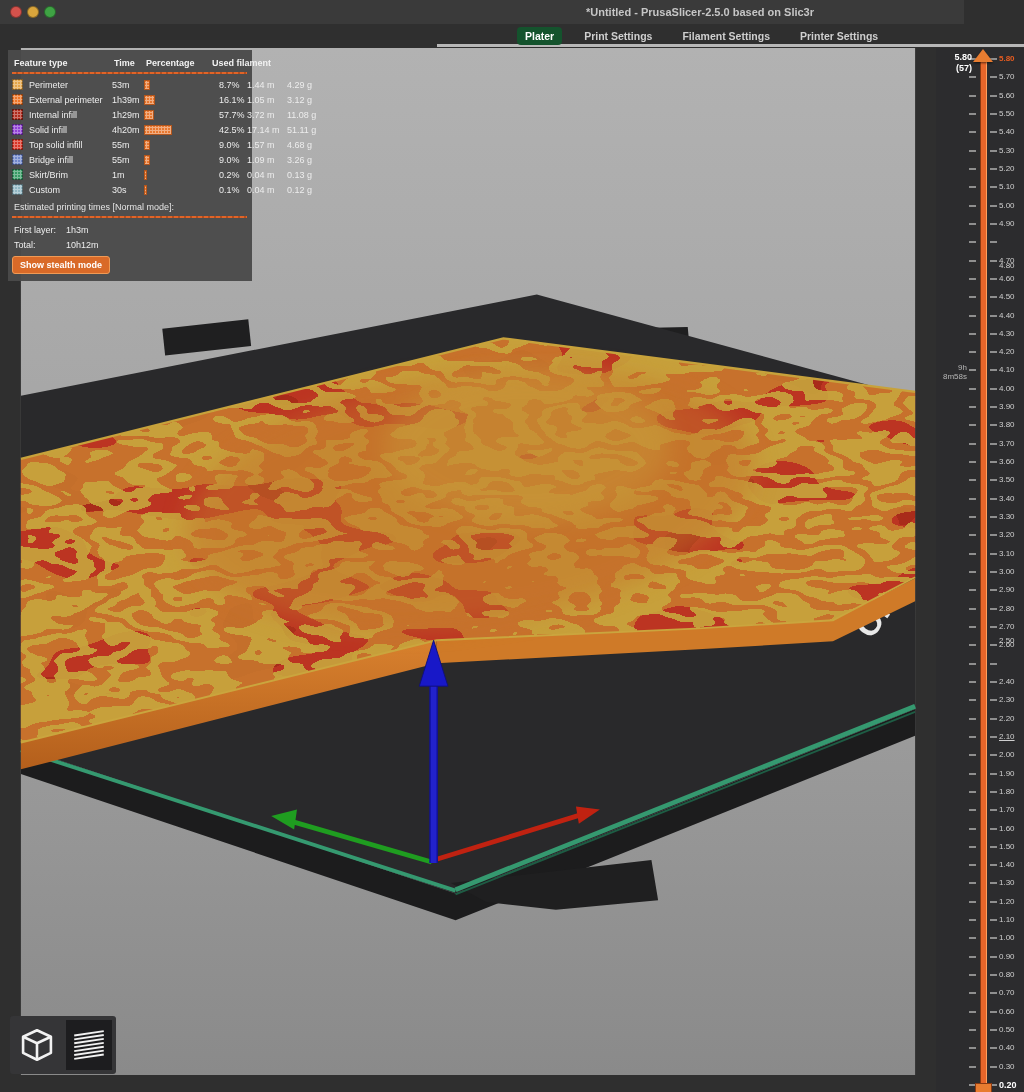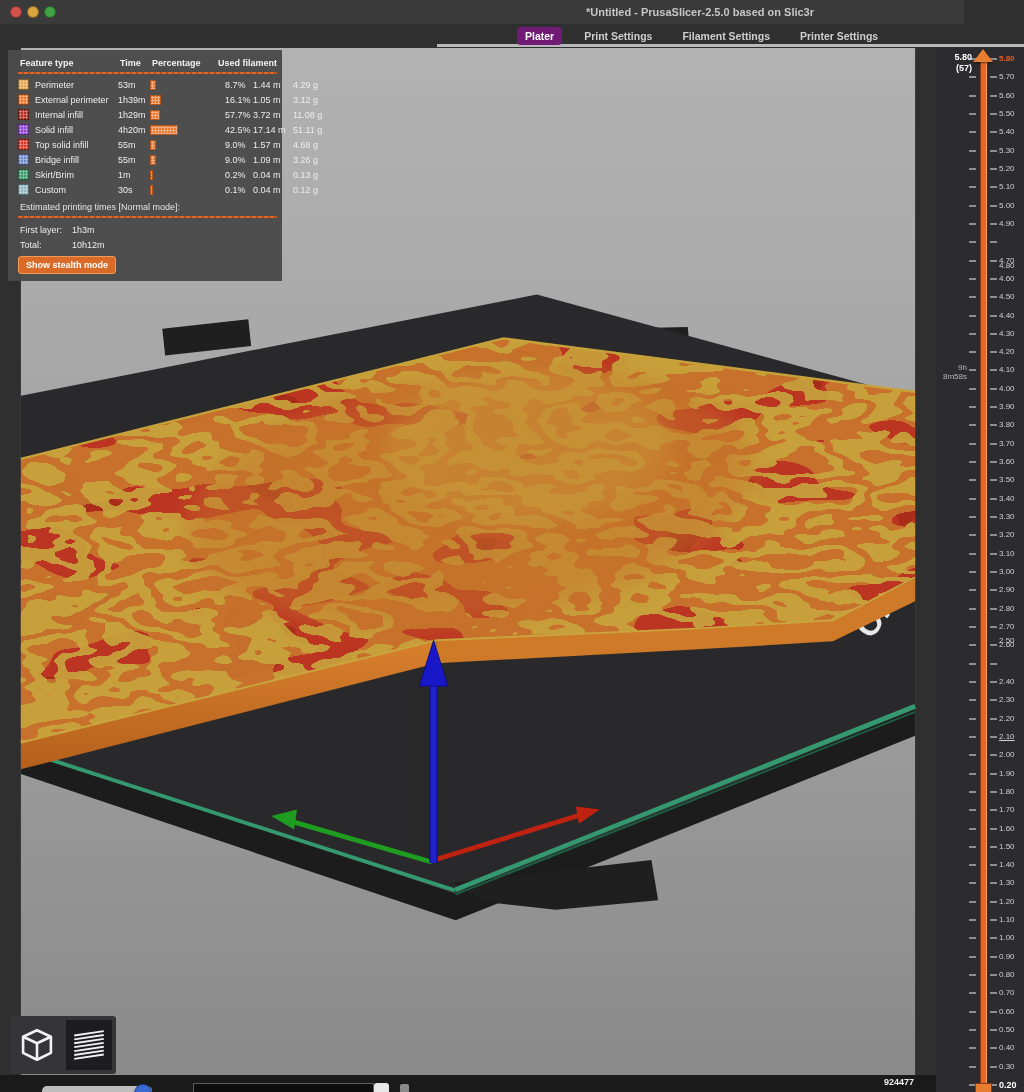--- a/index.html
+++ b/index.html
@@ -12,27 +12,27 @@
   #tl-close{left:10px;background:#d4524c;}
   #tl-min{left:27px;background:#d9a53c;}
   #tl-zoom{left:44px;background:#3fa344;}
   #window-title{position:absolute;left:700px;top:6px;transform:translateX(-50%);
       color:#c6c6c6;font-size:11px;font-weight:bold;white-space:nowrap;}
   
   #tabbar{position:absolute;left:0;top:24px;width:1024px;height:24px;background:#2f2f2f;}
   #tabbar .underline{position:absolute;left:437px;top:20px;width:587px;height:3px;background:#b8b8b8;}
   #tabs{position:absolute;left:517px;top:2px;display:flex;gap:14px;align-items:center;height:20px;}
   .tab{color:#cfcfcf;font-size:10.5px;font-weight:bold;padding:3px 8px;border-radius:4px;white-space:nowrap;cursor:default;}
-  .tab.active{background:#701a75;color:#ffffff;}
+  .tab.active{background:#14532d;color:#ffffff;}
   
   #viewport{position:absolute;left:0;top:48px;width:936px;height:1027px;overflow:hidden;}
   #scene{position:absolute;left:0;top:0;}
   
-  #legend{position:absolute;left:8px;top:2px;width:274px;background:rgba(74,74,74,.96);
-      color:#ededed;font-size:9px;padding:5px 5px 7px 10px;box-sizing:border-box;}
+  #legend{position:absolute;left:8px;top:2px;width:244px;background:rgba(74,74,74,.96);
+      color:#ededed;font-size:9px;padding:5px 5px 7px 4px;box-sizing:border-box;}
   .lhead{display:grid;grid-template-columns:100px 32px 66px 74px;font-weight:bold;color:#f2f2f2;
       padding:3px 0 4px 2px;}
   .lrule{height:2px;margin:0 0 3px 0;background:repeating-linear-gradient(90deg,#e06428 0 4px,#b44d1c 4px 6px);}
   .lrow{display:grid;grid-template-columns:15px 85px 32px 38px 28px 40px 34px;align-items:center;height:15px;}
   .swatch{width:11px;height:11px;border:1px solid rgba(0,0,0,.45);box-sizing:border-box;
       background-image:radial-gradient(rgba(255,255,255,.35) 1px,transparent 1.2px);background-size:3px 3px;}
   .c-name{padding-left:2px;white-space:nowrap;overflow:hidden;}
   .c-time{white-space:nowrap;}
   .c-barwrap{height:10px;display:flex;align-items:center;}
   .c-bar{height:10px;background:#e8772e;border:1px solid #b4561c;box-sizing:border-box;
@@ -498,22 +498,14 @@
     <div id="handle-top"></div>
     <div id="handle-bottom"></div>
     <div id="slider-top-val">5.80</div>
     <div id="slider-top-layer">(57)</div>
     <div id="time-at-layer" style="top: 315.464px;">
       <div>9h</div>
       <div>8m58s</div>
     </div>
   </div>
 
-  <div id="bottombar">
-    <div id="bb-pill"></div>
-    <div id="bb-knob"></div>
-    <div id="bb-display"></div>
-    <div id="bb-whitebtn"></div>
-    <div id="bb-icon"></div>
-    <div id="triangle-count">924477</div>
-  </div>
 
 </div>
 
 </body></html>

